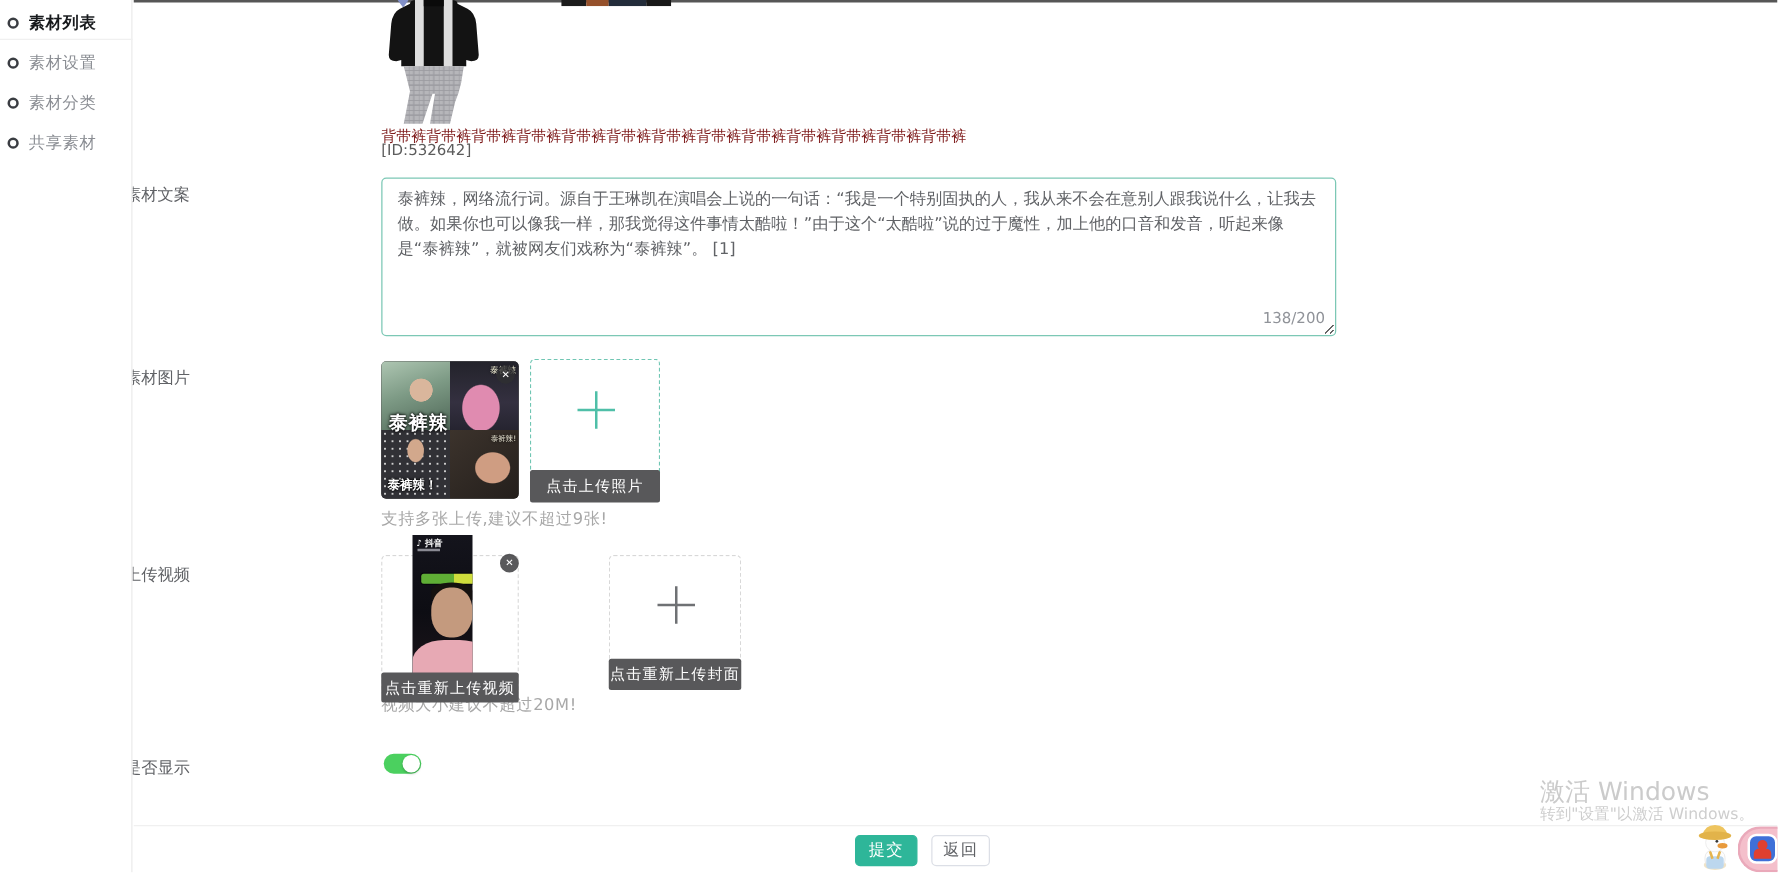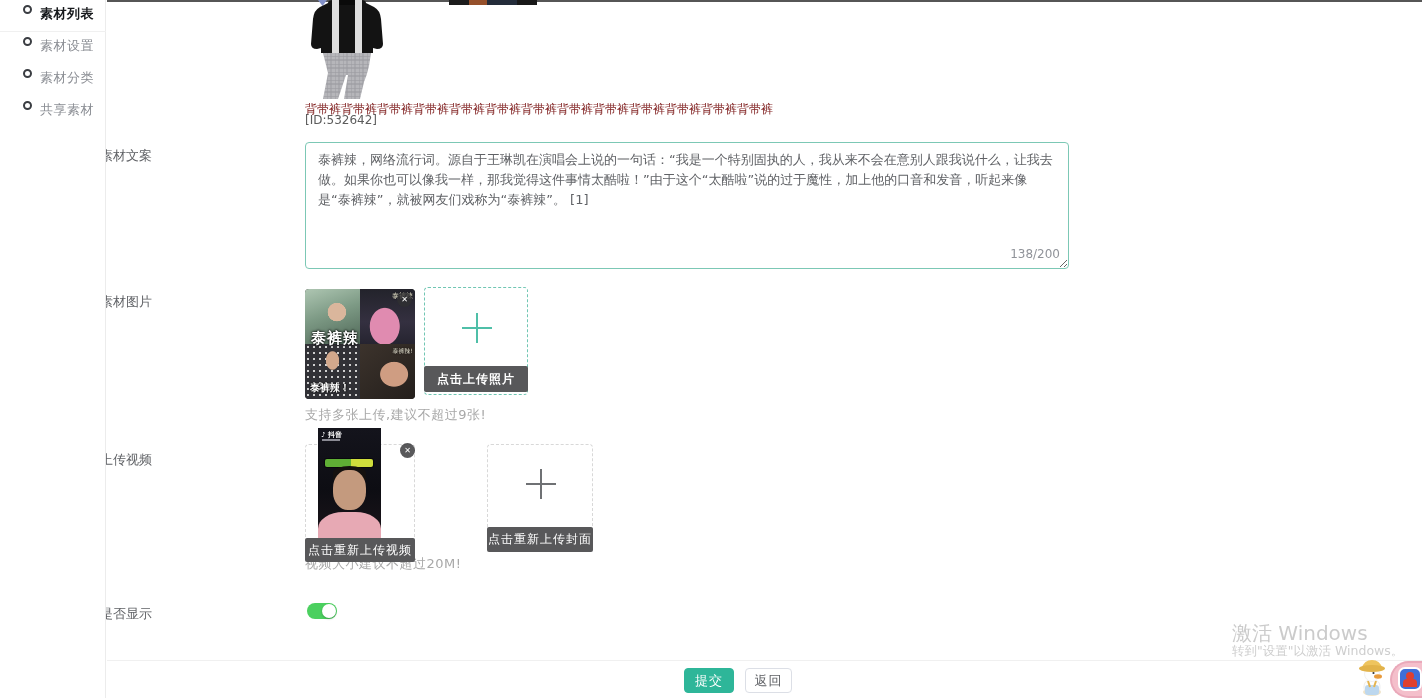--- a/index.html
+++ b/index.html
@@ -4,21 +4,21 @@
 <style>
   * { margin:0; padding:0; box-sizing:border-box; }
   html,body { width:1422px; height:698px; overflow:hidden; background:#fff;
               font-family:"DejaVu Sans","Liberation Sans",sans-serif; }
   .page { position:relative; width:1422px; height:698px; background:#fff; }
 
   
   .sidebar { position:absolute; left:0; top:0; width:106px; height:698px;
              background:#fff; border-right:1px solid #ececec; z-index:10; }
   .side-item { position:absolute; left:0; width:106px; height:26px; display:flex;
-               align-items:flex-start; padding-left:23px; cursor:pointer; }
+               align-items:center; padding-left:6px; cursor:pointer; }
   .side-item .ring { width:9px; height:9px; border:2.5px solid #3a3d42; border-radius:50%;
                      margin-right:8px; flex:0 0 auto; }
   .side-item .side-label { font-size:13px; color:#8a8d93; letter-spacing:0.5px; }
   .side-item.active .side-label { color:#17191c; font-weight:700; }
   .side-sep { position:absolute; left:0; top:31px; width:106px; height:1px; background:#f0f0f0; }
   .si0{ top:5px; } .si1{ top:37px; } .si2{ top:69px; } .si3{ top:101px; }
 
   
   .top-line { position:absolute; left:107px; top:0; width:1315px; height:2px; background:#565656; }
   .frag-strip { position:absolute; left:449px; top:0; width:88px; height:5px; display:flex; overflow:hidden; }
@@ -87,30 +87,30 @@
 
   .plus { position:absolute; width:30px; height:30px; }
   .plus::before { content:""; position:absolute; left:0; top:14px; width:30px; height:2px; background:currentColor; }
   .plus::after  { content:""; position:absolute; left:14px; top:0; width:2px; height:30px; background:currentColor; }
   .plus-photo { left:37px; top:25px; color:#4fbfa8; }
   .plus-cover { left:38px; top:24px; color:#6f7174; }
 
   .gray-btn { position:absolute; background:#58585a; color:#fff; font-size:12px;
               text-align:center; border-radius:2px; cursor:pointer; z-index:5;
               letter-spacing:1px; }
-  .gb-photo { left:424px; top:366px; width:104px; height:26px; line-height:26px;font-weight:bold; }
+  .gb-photo { left:424px; top:376px; width:104px; height:26px; line-height:26px; }
   .gb-video { left:305px; top:538px; width:110px; height:24px; line-height:24px; }
   .gb-cover { left:487px; top:527px; width:106px; height:25px; line-height:25px; }
 
   .helper { position:absolute; font-size:13px; color:#a8a8a8; letter-spacing:0.5px; }
   .hp-img { left:305px; top:406px; }
   .hp-video { left:305px; top:555px; z-index:1; }
 
   
-  .video-thumb { position:absolute; left:318px; top:428px; width:63px; height:112px; z-index:2;
+  .video-thumb { position:absolute; left:330px; top:428px; width:48px; height:112px; z-index:2;
                  background:linear-gradient(180deg,#14141c 0%, #0d0d13 55%, #1c151a 100%);
                  overflow:hidden; cursor:pointer; }
   .tiktok-mark { position:absolute; left:3px; top:2px; color:#fff; font-size:7px;
                  font-weight:700; letter-spacing:0; }
   .tiktok-sub { position:absolute; left:4px; top:11px; width:18px; height:2px; background:#8a8a93; }
   .score-bar { position:absolute; left:7px; top:31px; width:48px; height:8px; border-radius:2px;
                background:linear-gradient(90deg,#5fae35 0 55%, #cfdd3c 55% 100%);
                box-shadow:0 0 0 1px rgba(0,0,0,0.5); }
   .vt-face { position:absolute; left:15px; top:42px; width:33px; height:40px; border-radius:45%;
              background:#c49a7e; }

